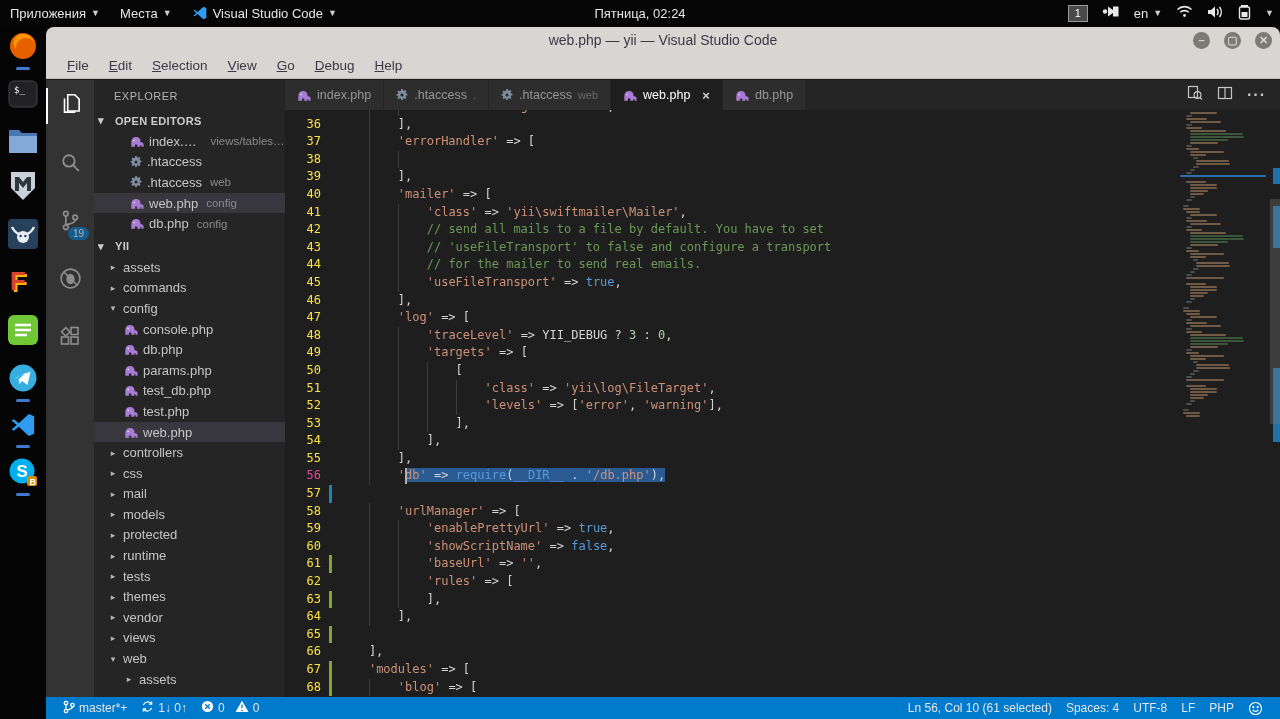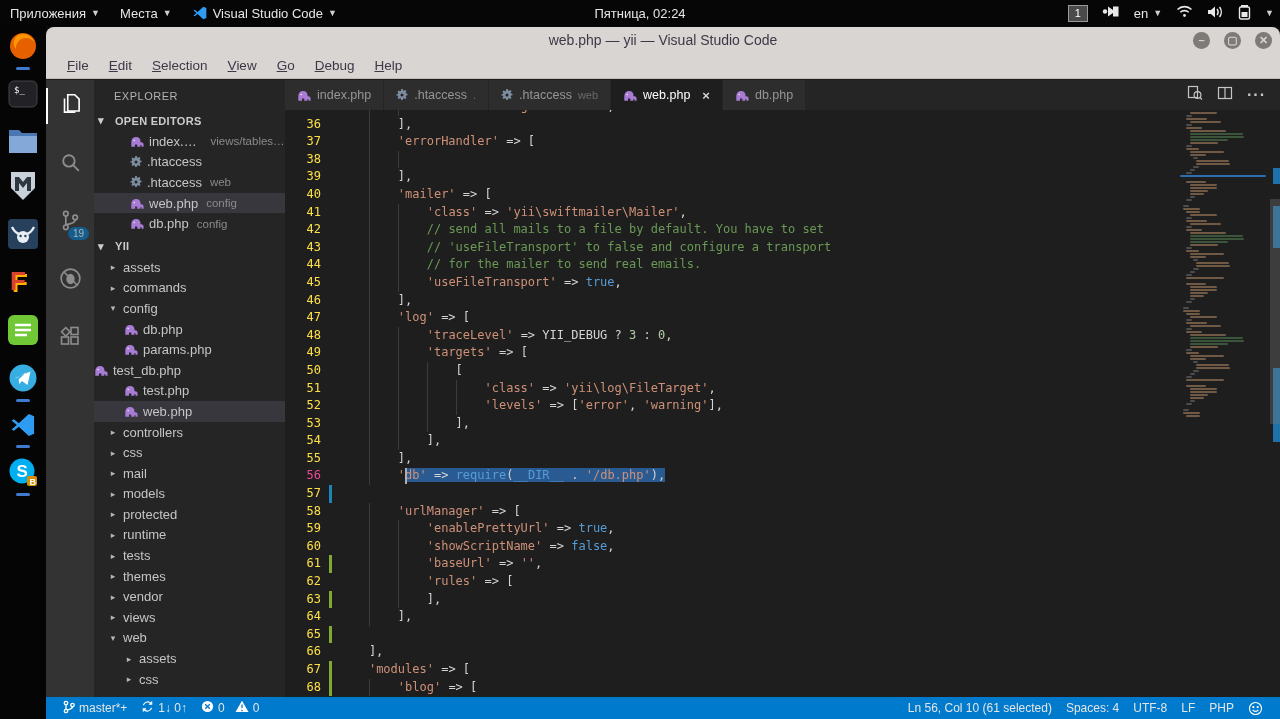--- a/index.html
+++ b/index.html
@@ -348,32 +348,41 @@
               <span class="arrow">▾</span>
               <span class="fname">config</span>
             </div>
             <div class="row" style="padding-left: 30px;">
               <span class="icon13">
                 <svg width="14" height="13" viewBox="0 0 16 14">
                   <path fill="#a87cd4" d="M1.5 13V7.4C1.5 4 3.8 1.8 7 1.8s5 2.1 5 4.8v1.2h.8c1.6 0 2.7 1 2.7 2.5V13h-2.3v-1.8h-1.4V13H8.3v-2.6H5.7V13z"></path>
                   <circle cx="4.8" cy="5.8" r=".9" fill="#eee"></circle>
                 </svg>
               </span>
+              <span class="fname">console.php</span>
+            </div>
+            <div class="row" style="padding-left: 30px;">
+              <span class="icon13">
+                <svg width="14" height="13" viewBox="0 0 16 14">
+                  <path fill="#a87cd4" d="M1.5 13V7.4C1.5 4 3.8 1.8 7 1.8s5 2.1 5 4.8v1.2h.8c1.6 0 2.7 1 2.7 2.5V13h-2.3v-1.8h-1.4V13H8.3v-2.6H5.7V13z"></path>
+                  <circle cx="4.8" cy="5.8" r=".9" fill="#eee"></circle>
+                </svg>
+              </span>
               <span class="fname">db.php</span>
             </div>
             <div class="row" style="padding-left: 30px;">
               <span class="icon13">
                 <svg width="14" height="13" viewBox="0 0 16 14">
                   <path fill="#a87cd4" d="M1.5 13V7.4C1.5 4 3.8 1.8 7 1.8s5 2.1 5 4.8v1.2h.8c1.6 0 2.7 1 2.7 2.5V13h-2.3v-1.8h-1.4V13H8.3v-2.6H5.7V13z"></path>
                   <circle cx="4.8" cy="5.8" r=".9" fill="#eee"></circle>
                 </svg>
               </span>
               <span class="fname">params.php</span>
             </div>
-            <div class="row" style="">
+            <div class="row" style="padding-left: 30px;">
               <span class="icon13">
                 <svg width="14" height="13" viewBox="0 0 16 14">
                   <path fill="#a87cd4" d="M1.5 13V7.4C1.5 4 3.8 1.8 7 1.8s5 2.1 5 4.8v1.2h.8c1.6 0 2.7 1 2.7 2.5V13h-2.3v-1.8h-1.4V13H8.3v-2.6H5.7V13z"></path>
                   <circle cx="4.8" cy="5.8" r=".9" fill="#eee"></circle>
                 </svg>
               </span>
               <span class="fname">test_db.php</span>
             </div>
             <div class="row" style="padding-left: 30px;">
               <span class="icon13">

